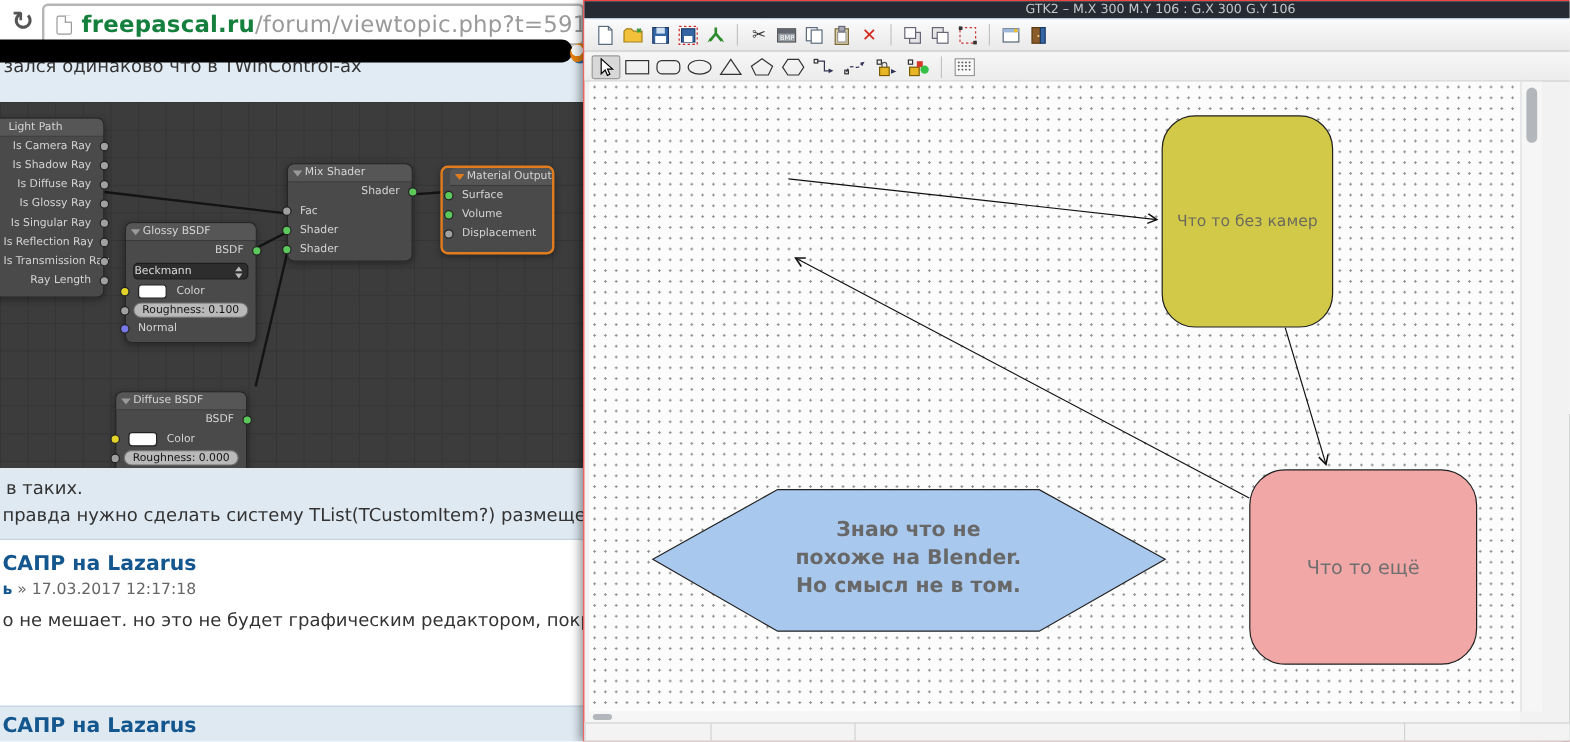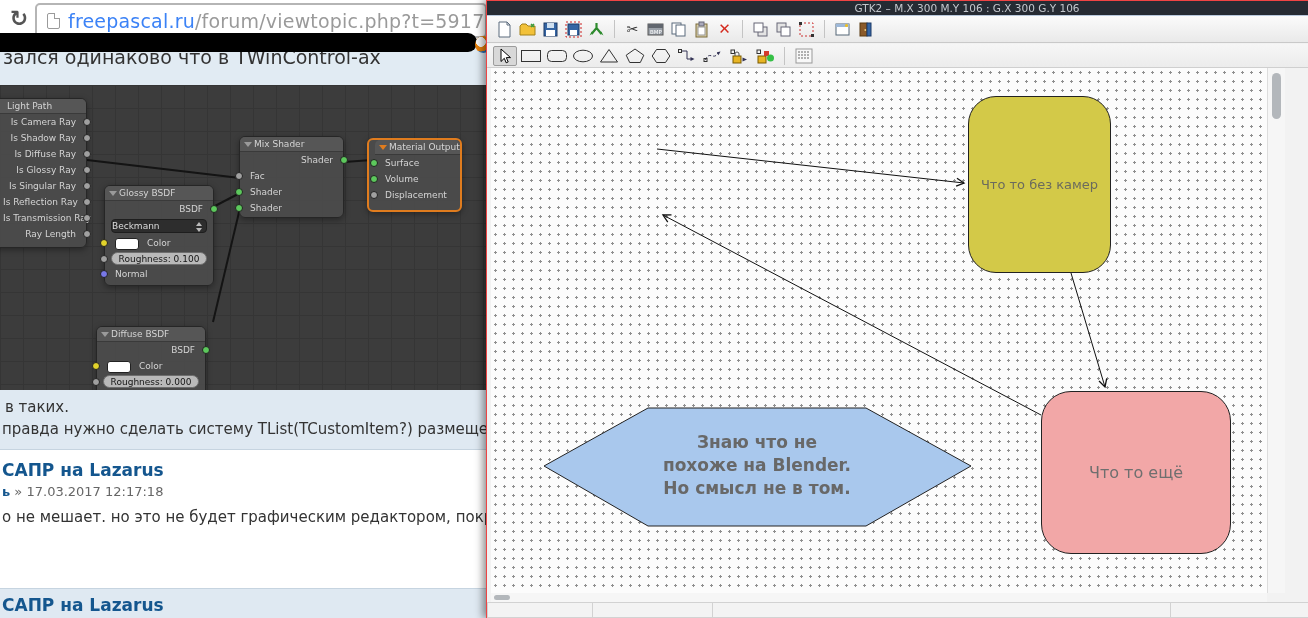--- a/index.html
+++ b/index.html
@@ -13,24 +13,24 @@
   .reload-icon { left:6px; top:5px; width:26px; height:28px; font-size:22px; color:#555;
                  text-align:center; line-height:28px; font-weight:bold; }
   .url-bar { left:35px; top:3px; width:452px; height:35px; background:#fff;
              border:2px solid #b5b5b5; border-radius:5px; display:flex; align-items:center;
              overflow:hidden; white-space:nowrap; }
   .page-icon { width:13px; height:16px; border:1.5px solid #9a9a9a; border-radius:2px;
                margin:0 8px 0 10px; flex:0 0 auto; position:relative; }
   .page-icon:after { content:""; position:absolute; right:-1px; top:-1px; width:5px; height:5px;
                      background:#fff; border-left:1.5px solid #9a9a9a; border-bottom:1.5px solid #9a9a9a; }
   .url-text { font-size:19px; color:#9a9a9a; letter-spacing:.2px; }
-  .url-text b { color:#3b82f6; font-weight:normal; }
+  .url-text b { color:#15803d; font-weight:bold; }
 
   .top-strip { left:0; top:42px; width:486px; height:43px; background:#e1ebf3; }
-  .partial-text { left:3px; top:46px; font-size:19px; color:#333; white-space:nowrap; }
+  .partial-text { left:3px; top:46px; font-size:15px; color:#333; white-space:nowrap; }
   .black-pill { left:0; top:33px; width:477px; height:19px; background:#000;
                 border-radius:0 9px 9px 0; }
   .mystery-badge { left:475px; top:36px; width:17px; height:17px; border-radius:50%;
                    background:radial-gradient(circle at 35% 35%, #f7f7f7 30%, #e8820c 32%, #e8820c 60%, #2b6fb5 62%); }
 
   
   .blender { left:0; top:85px; width:486px; height:305px; background:#3c3c3c; overflow:hidden;
              background-image:linear-gradient(#353535 1px, transparent 1px),
                               linear-gradient(90deg,#353535 1px, transparent 1px);
              background-size:23px 23px; font-size:9px; color:#d4d4d4; }

